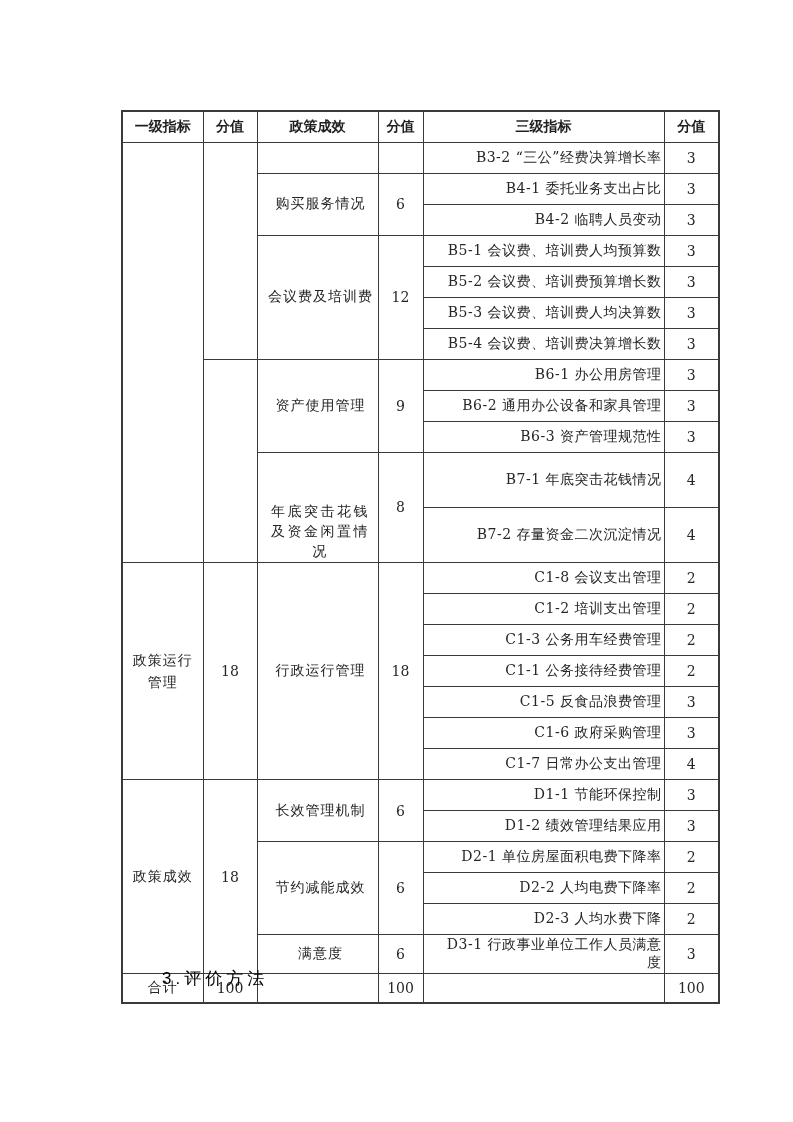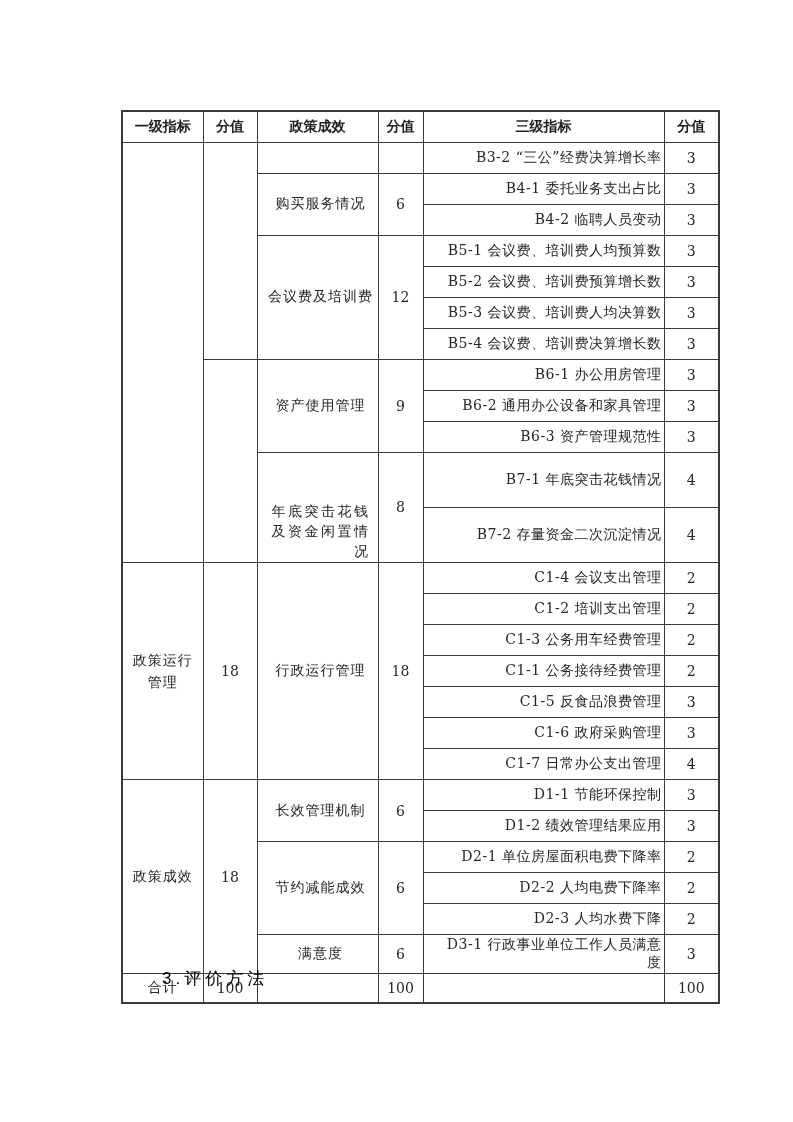--- a/index.html
+++ b/index.html
@@ -43,21 +43,21 @@
   td.l3 { text-align: right; padding-left: 9px; letter-spacing: 0.5px; }
   td.l2 { letter-spacing: 1px; padding-left: 8px; }
   td.l1 { letter-spacing: 1px; }
   td.score { letter-spacing: 0; }
   span.wrap4 {
     display: inline-block; width: 64px;
     text-align: center; line-height: 1.6; letter-spacing: 1px;
   }
   span.wrap6 {
     display: inline-block; width: 100px;
-    text-align: right; line-height: 1.45; letter-spacing: 2.5px; margin-top: 47px;
+    text-align: center; line-height: 1.45; letter-spacing: 2.5px; margin-top: 47px;
   }
   .section-heading {
     position: absolute;
     left: 162px; top: 967px;
     font-size: 17px;
     letter-spacing: 4px;
     color: #000000;
     font-family: Liberation Sans, sans-serif;
   }
 </style>
@@ -145,21 +145,21 @@
       </tr>
       <tr class="tall">
         <td class="l3">B7-2 存量资金二次沉淀情况</td>
         <td class="score">4</td>
       </tr>
       <tr>
         <td class="l1" rowspan="7"><span class="wrap4">政策运行管理</span></td>
         <td class="score" rowspan="7">18</td>
         <td class="l2" rowspan="7">行政运行管理</td>
         <td class="score" rowspan="7">18</td>
-        <td class="l3">C1-4 会议支出管理</td>
+        <td class="l3">C1-8 会议支出管理</td>
         <td class="score">2</td>
       </tr>
       <tr>
         <td class="l3">C1-2 培训支出管理</td>
         <td class="score">2</td>
       </tr>
       <tr>
         <td class="l3">C1-3 公务用车经费管理</td>
         <td class="score">2</td>
       </tr>

